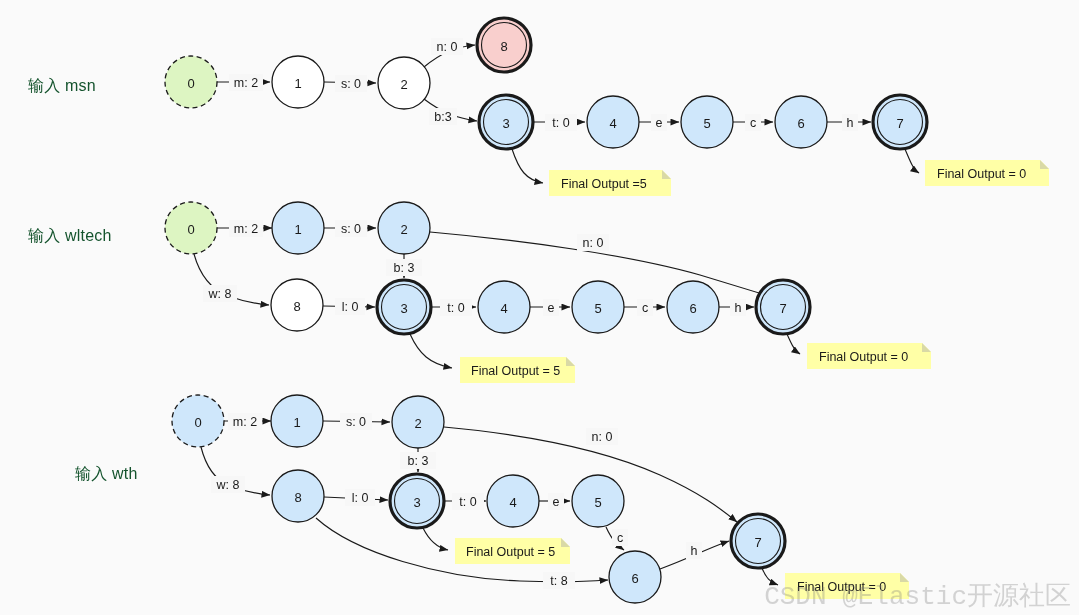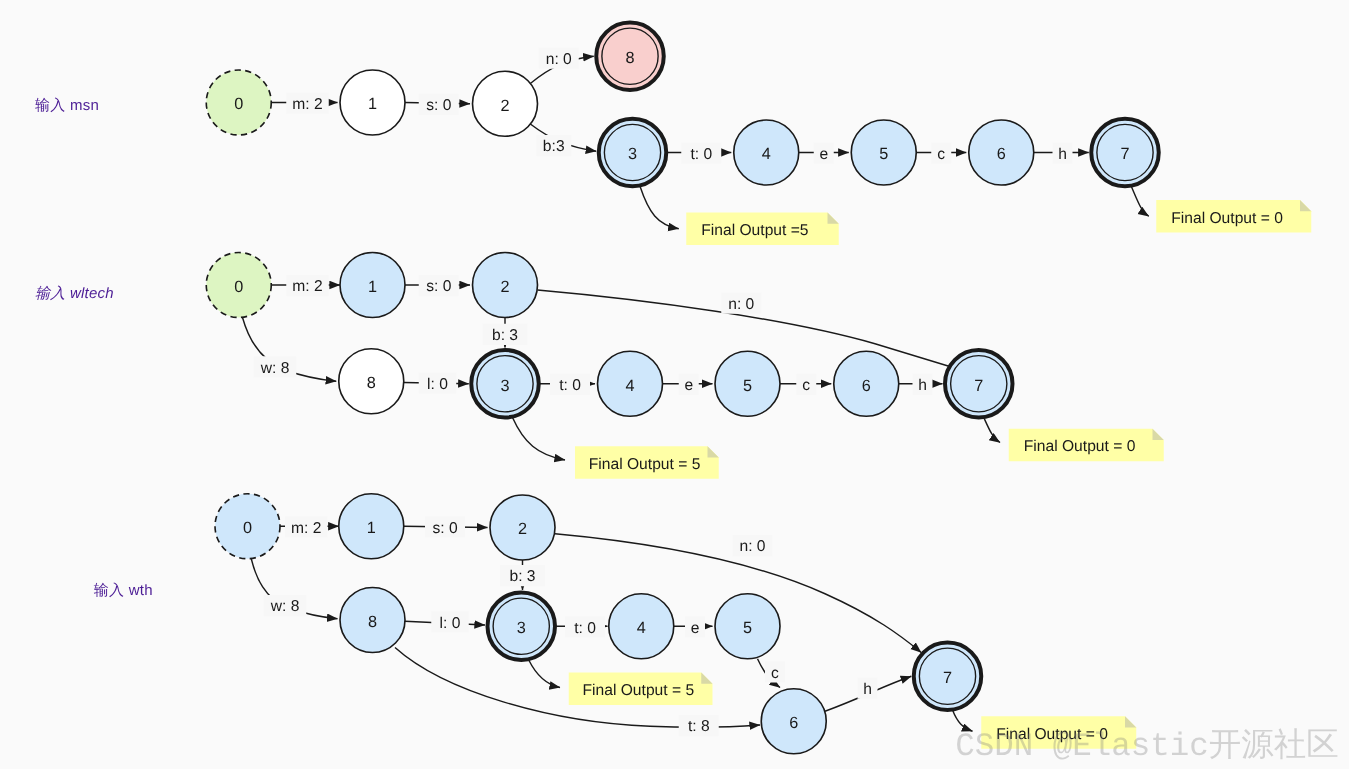--- a/index.html
+++ b/index.html
@@ -8,22 +8,22 @@
     background:#fafafa;
     font-family:"Liberation Sans","DejaVu Sans",sans-serif;
     overflow:hidden;
     position:relative;
   }
   #stage{position:absolute;left:0;top:0;width:1079px;height:615px;}
   svg#graph{position:absolute;left:0;top:0;width:1079px;height:615px;}
 
   .row-label{
     position:absolute;
-    font-size:12px;
-    color:#4c1d95;
+    font-size:16px;
+    color:#14532d;
     white-space:nowrap;
     letter-spacing:.2px;
   }
 
   .node-txt{
     font-size:13px;
     fill:#1a1a1a;
     text-anchor:middle;
     dominant-baseline:central;
     font-family:"Liberation Sans","DejaVu Sans",sans-serif;
@@ -56,21 +56,21 @@
     white-space:nowrap;
     font-family:Liberation Mono, monospace;
   }
 </style>
 </head>
 <body>
 
 <div id="stage">
 
   <div class="row-label" style="left:28px;top:76px;">输入 msn</div>
-  <div class="row-label" style="left:28px;top:226px;font-style:italic;">输入 wltech</div>
+  <div class="row-label" style="left:28px;top:226px;">输入 wltech</div>
   <div class="row-label" style="left:40px;top:464px;margin-left:35px;">输入 wth</div>
 
   <svg id="graph" viewBox="0 0 1079 615" xmlns="http://www.w3.org/2000/svg">
     <defs>
       <marker id="ah" markerWidth="9" markerHeight="9" refX="7.4" refY="3" orient="auto" markerUnits="strokeWidth">
         <path d="M0,0 L7.6,3 L0,6 z" fill="#1a1a1a"></path>
       </marker>
     </defs>
 
     <g>

